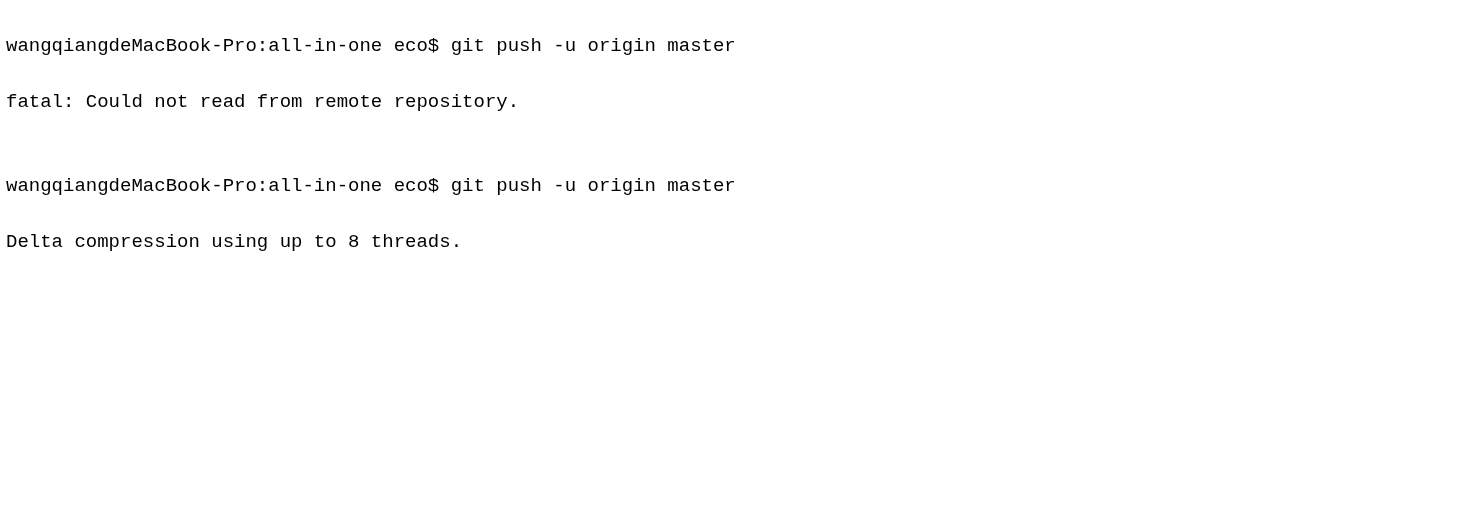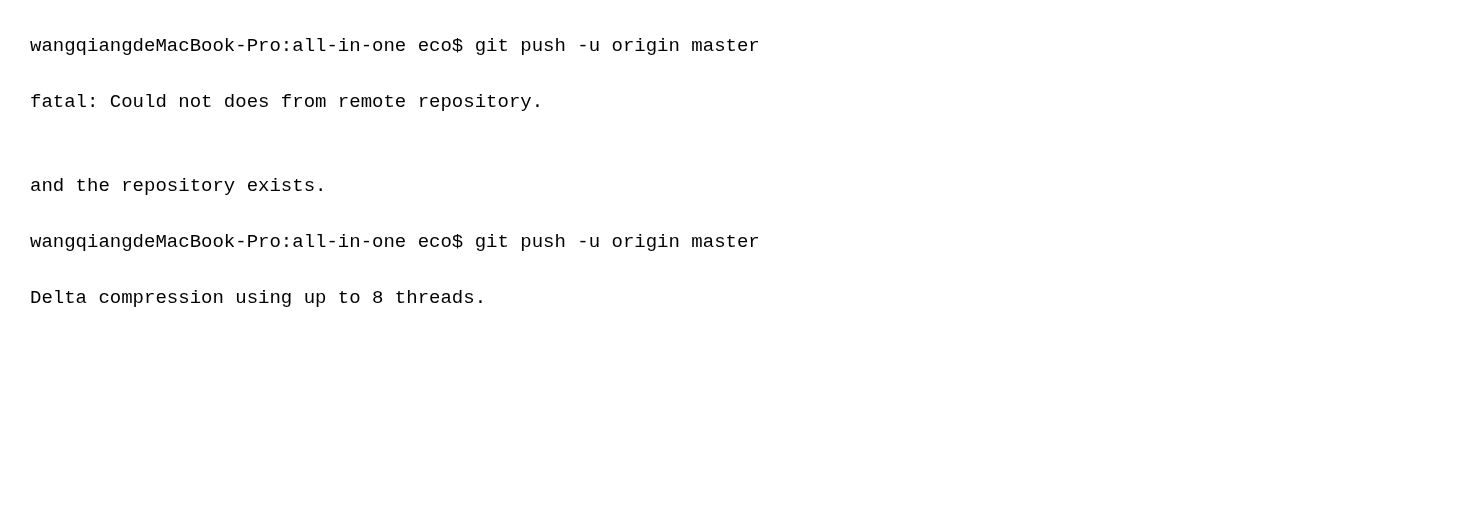--- a/index.html
+++ b/index.html
@@ -12,30 +12,29 @@
       line-height: 28px;
       overflow: hidden;
     }
     .terminal {
       padding: 4px 6px;
       white-space: pre;
       color: #000000;
       font-family: inherit;
       font-variant-ligatures: none;
     }
-    .line { display: block; margin-left: 24px; }
+    .line { display: block; }
   </style>
 </head>
 <body>
 
 <div class="terminal">
 <span class="line"><span>wangqiangdeMacBook-Pro:all-in-one eco$ </span><span>git push -u origin master</span></span>
-<span class="line">fatal: Could not does from remote repository.</span>
+<span class="line">fatal: Could not read from remote repository.</span>
 <span class="line"></span>
-<span class="line">and the repository exists.</span>
 <span class="line"><span>wangqiangdeMacBook-Pro:all-in-one eco$ </span><span>git push -u origin master</span></span>
 <span class="line">Delta compression using up to 8 threads.</span>
 
 
 
 
 
 
 
 

